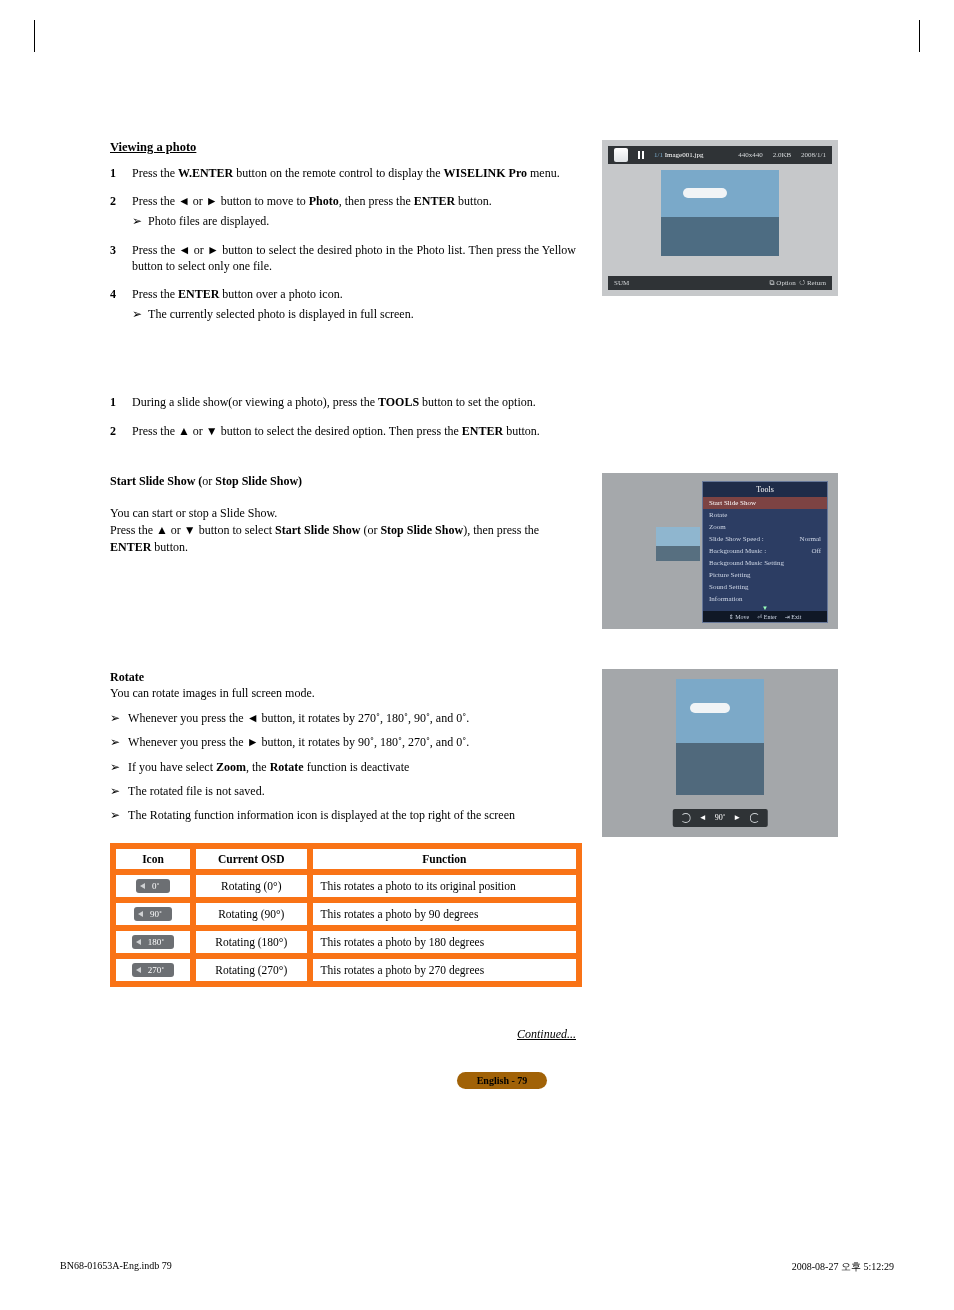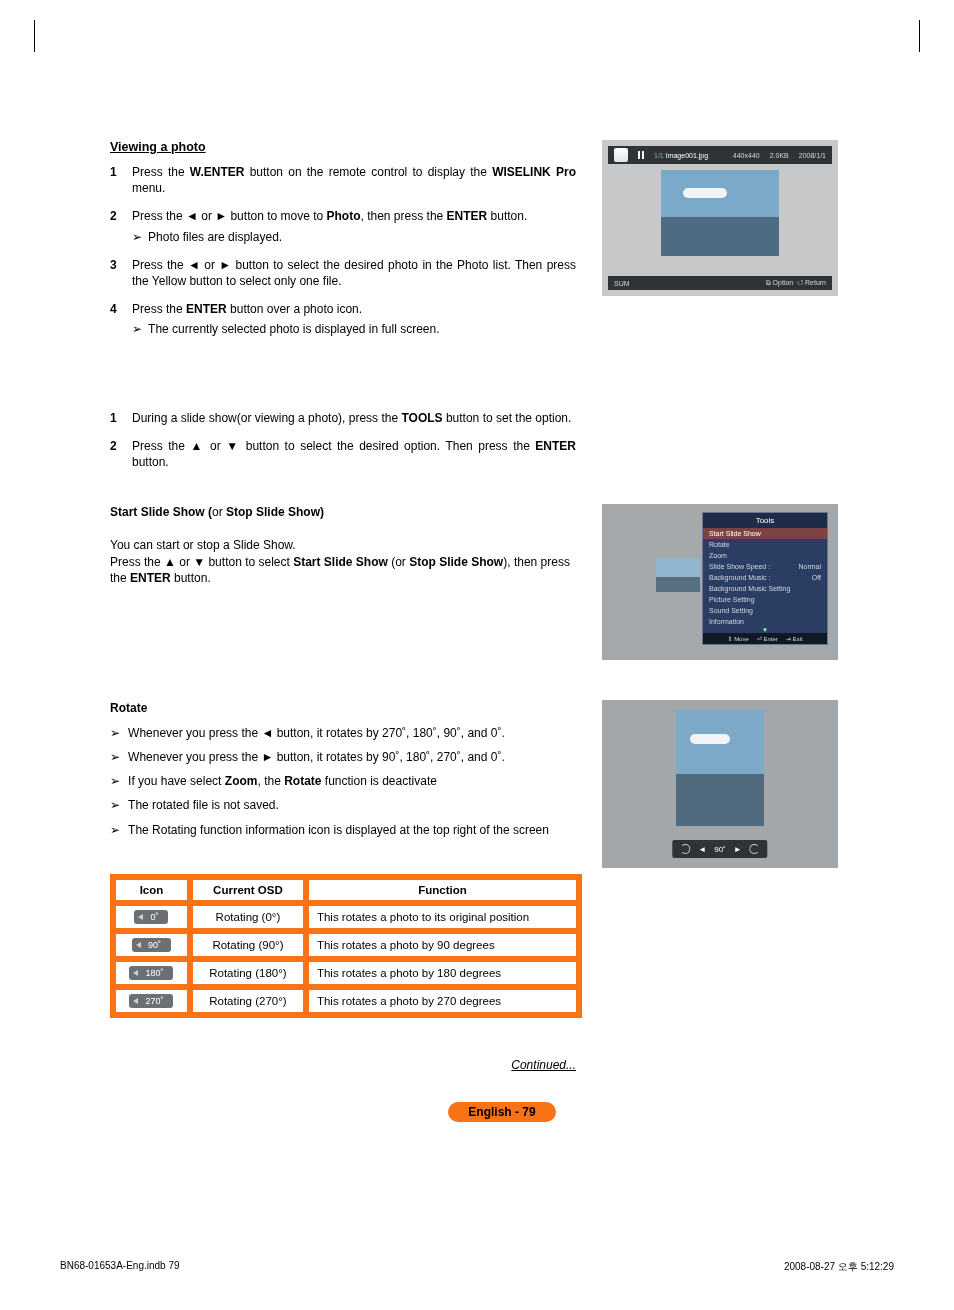--- a/index.html
+++ b/index.html
@@ -1,17 +1,17 @@
 <!DOCTYPE html>
 <html><head>
 <meta charset="utf-8">
 <style>
   * { box-sizing: border-box; }
   body { font-family: Arial, Helvetica, sans-serif; font-size: 12px; color: #000; margin: 0; padding: 0; background: #fff; }
-  .page { width: 954px; height: 1310px; position: relative; padding: 140px 60px 96px 110px; }
+  .page { width: 954px; height: 1310px; position: relative; padding: 140px 60px 96px 110px; font-family: Liberation Serif, serif; }
   .crop-tl, .crop-tr { position: absolute; top: 20px; height: 32px; }
   .crop-tl { left: 34px; border-left: 1px solid #000; }
   .crop-tr { right: 34px; border-left: 1px solid #000; }
 
   .two-col { display: flex; gap: 26px; }
   .left-col { width: 466px; }
   .right-col { flex: 1; }
 
   h4.section-title { font-size: 12.5px; font-weight: bold; text-decoration: underline; margin: 0 0 10px 0; }
   ol.steps { list-style: none; padding: 0; margin: 0; }
@@ -54,21 +54,21 @@
 
   
   .tv-preview3 { width: 236px; height: 168px; background: #a4a7aa; position: relative; }
   .tv-preview3 .photo { position: absolute; left: 74px; top: 10px; width: 88px; height: 116px; background: linear-gradient(#7ca9c8 55%, #50697c 55%); }
   .tv-preview3 .photo .cloud { position: absolute; top: 24px; left: 14px; width: 40px; height: 10px; background: #f1f4f6; border-radius: 10px; }
   .tv-preview3 .ctrl { position: absolute; bottom: 10px; left: 50%; transform: translateX(-50%); height: 18px; display: flex; align-items: center; gap: 8px; background: #2f3336; color: #fff; font-size: 8px; padding: 0 8px; border-radius: 2px; }
   .tv-preview3 .ctrl .rot-icon { display:inline-block; width:10px; height:10px; border:1.5px solid #cfd3d6; border-left-color:transparent; border-radius:50%; position:relative; }
 
   .continued { text-align: right; font-style: italic; text-decoration: underline; margin-top: 40px; font-size: 12px; }
   .page-foot { text-align: center; margin-top: 30px; }
-  .page-foot .pill { display: inline-block; background: #f97316; border-radius: 12px; padding: 3px 20px; font-size: 12px; font-weight: bold; }
+  .page-foot .pill { display: inline-block; background: #a16207; border-radius: 12px; padding: 3px 20px; font-size: 10px; font-weight: bold; }
 
   .print-foot { position: absolute; bottom: 36px; left: 60px; right: 60px; display: flex; justify-content: space-between; font-size: 10px; color: #000; }
 
   .block { margin-bottom: 34px; }
   .strong { font-weight: bold; }
 </style>
 </head>
 <body>
 
 <div class="page">
@@ -201,20 +201,21 @@
             <span><span>⇥</span> <span>Exit</span></span>
           </div>
         </div>
       </div>
     </div>
   </div>
 
   <div class="two-col" style="margin-top:40px;">
     <div class="left-col">
       <p class="body" style="margin:0"><span class="strong">Rotate</span></p>
+      <p class="body" style="margin:0">You can rotate images in full screen mode.</p>
       <ul class="bullets">
         <li>
             <span class="marker">➢</span>
             <span>Whenever you press the ◄ button, it rotates by 270˚, 180˚, 90˚, and 0˚.</span>
           </li>
         <li>
             <span class="marker">➢</span>
             <span>Whenever you press the ► button, it rotates by 90˚, 180˚, 270˚, and 0˚.</span>
           </li>
         <li>

